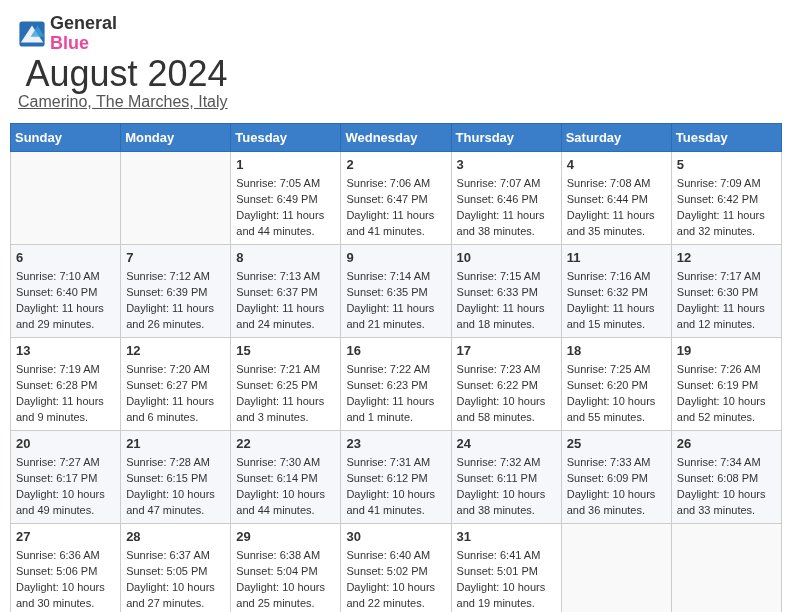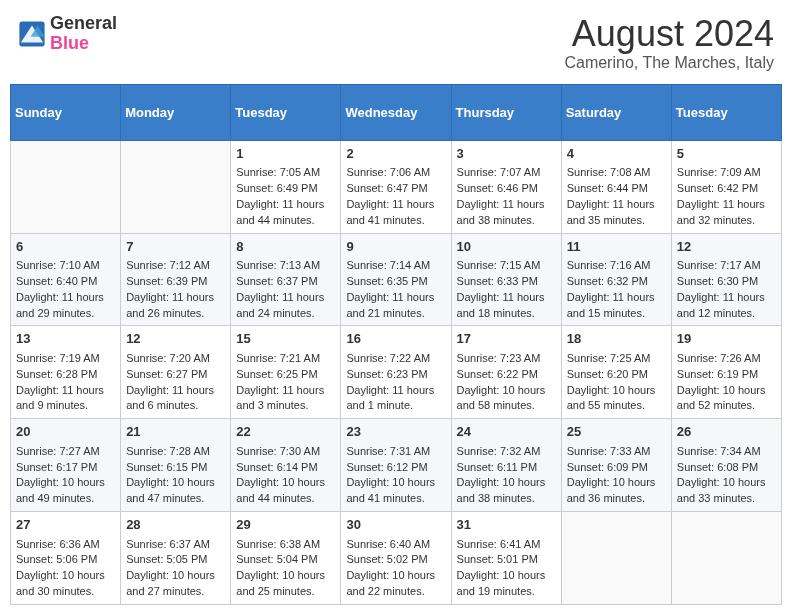--- a/index.html
+++ b/index.html
@@ -9,20 +9,21 @@
       width: 792px;
       min-height: 612px;
       padding: 10px;
     }
     .header {
       display: flex;
       justify-content: space-between;
       align-items: flex-start;
       margin-bottom: 8px;
       padding: 4px 8px;
+      flex-direction: column;
     }
     .logo {
       display: flex;
       align-items: center;
     }
     .logo-text {
       display: flex;
       flex-direction: column;
       line-height: 1.1;
     }
@@ -46,30 +47,31 @@
     }
     .month-title {
       font-size: 36px;
       font-weight: normal;
       color: #333;
       line-height: 1.1;
     }
     .location {
       font-size: 16px;
       color: #555;
+      text-decoration: underline;
     }
     .calendar {
       width: 100%;
       border-collapse: collapse;
       font-size: 11px;
     }
     .calendar thead tr th {
       background-color: #3a7dc9;
       color: #fff;
-      padding: 20px 4px;
+      padding: 6px 4px;
       text-align: left;
       font-size: 13px;
       font-weight: bold;
       border: 1px solid #2a6db5;
     }
     .calendar tbody tr td {
       border: 1px solid #ccc;
       vertical-align: top;
       padding: 4px 5px;
       min-width: 100px;

